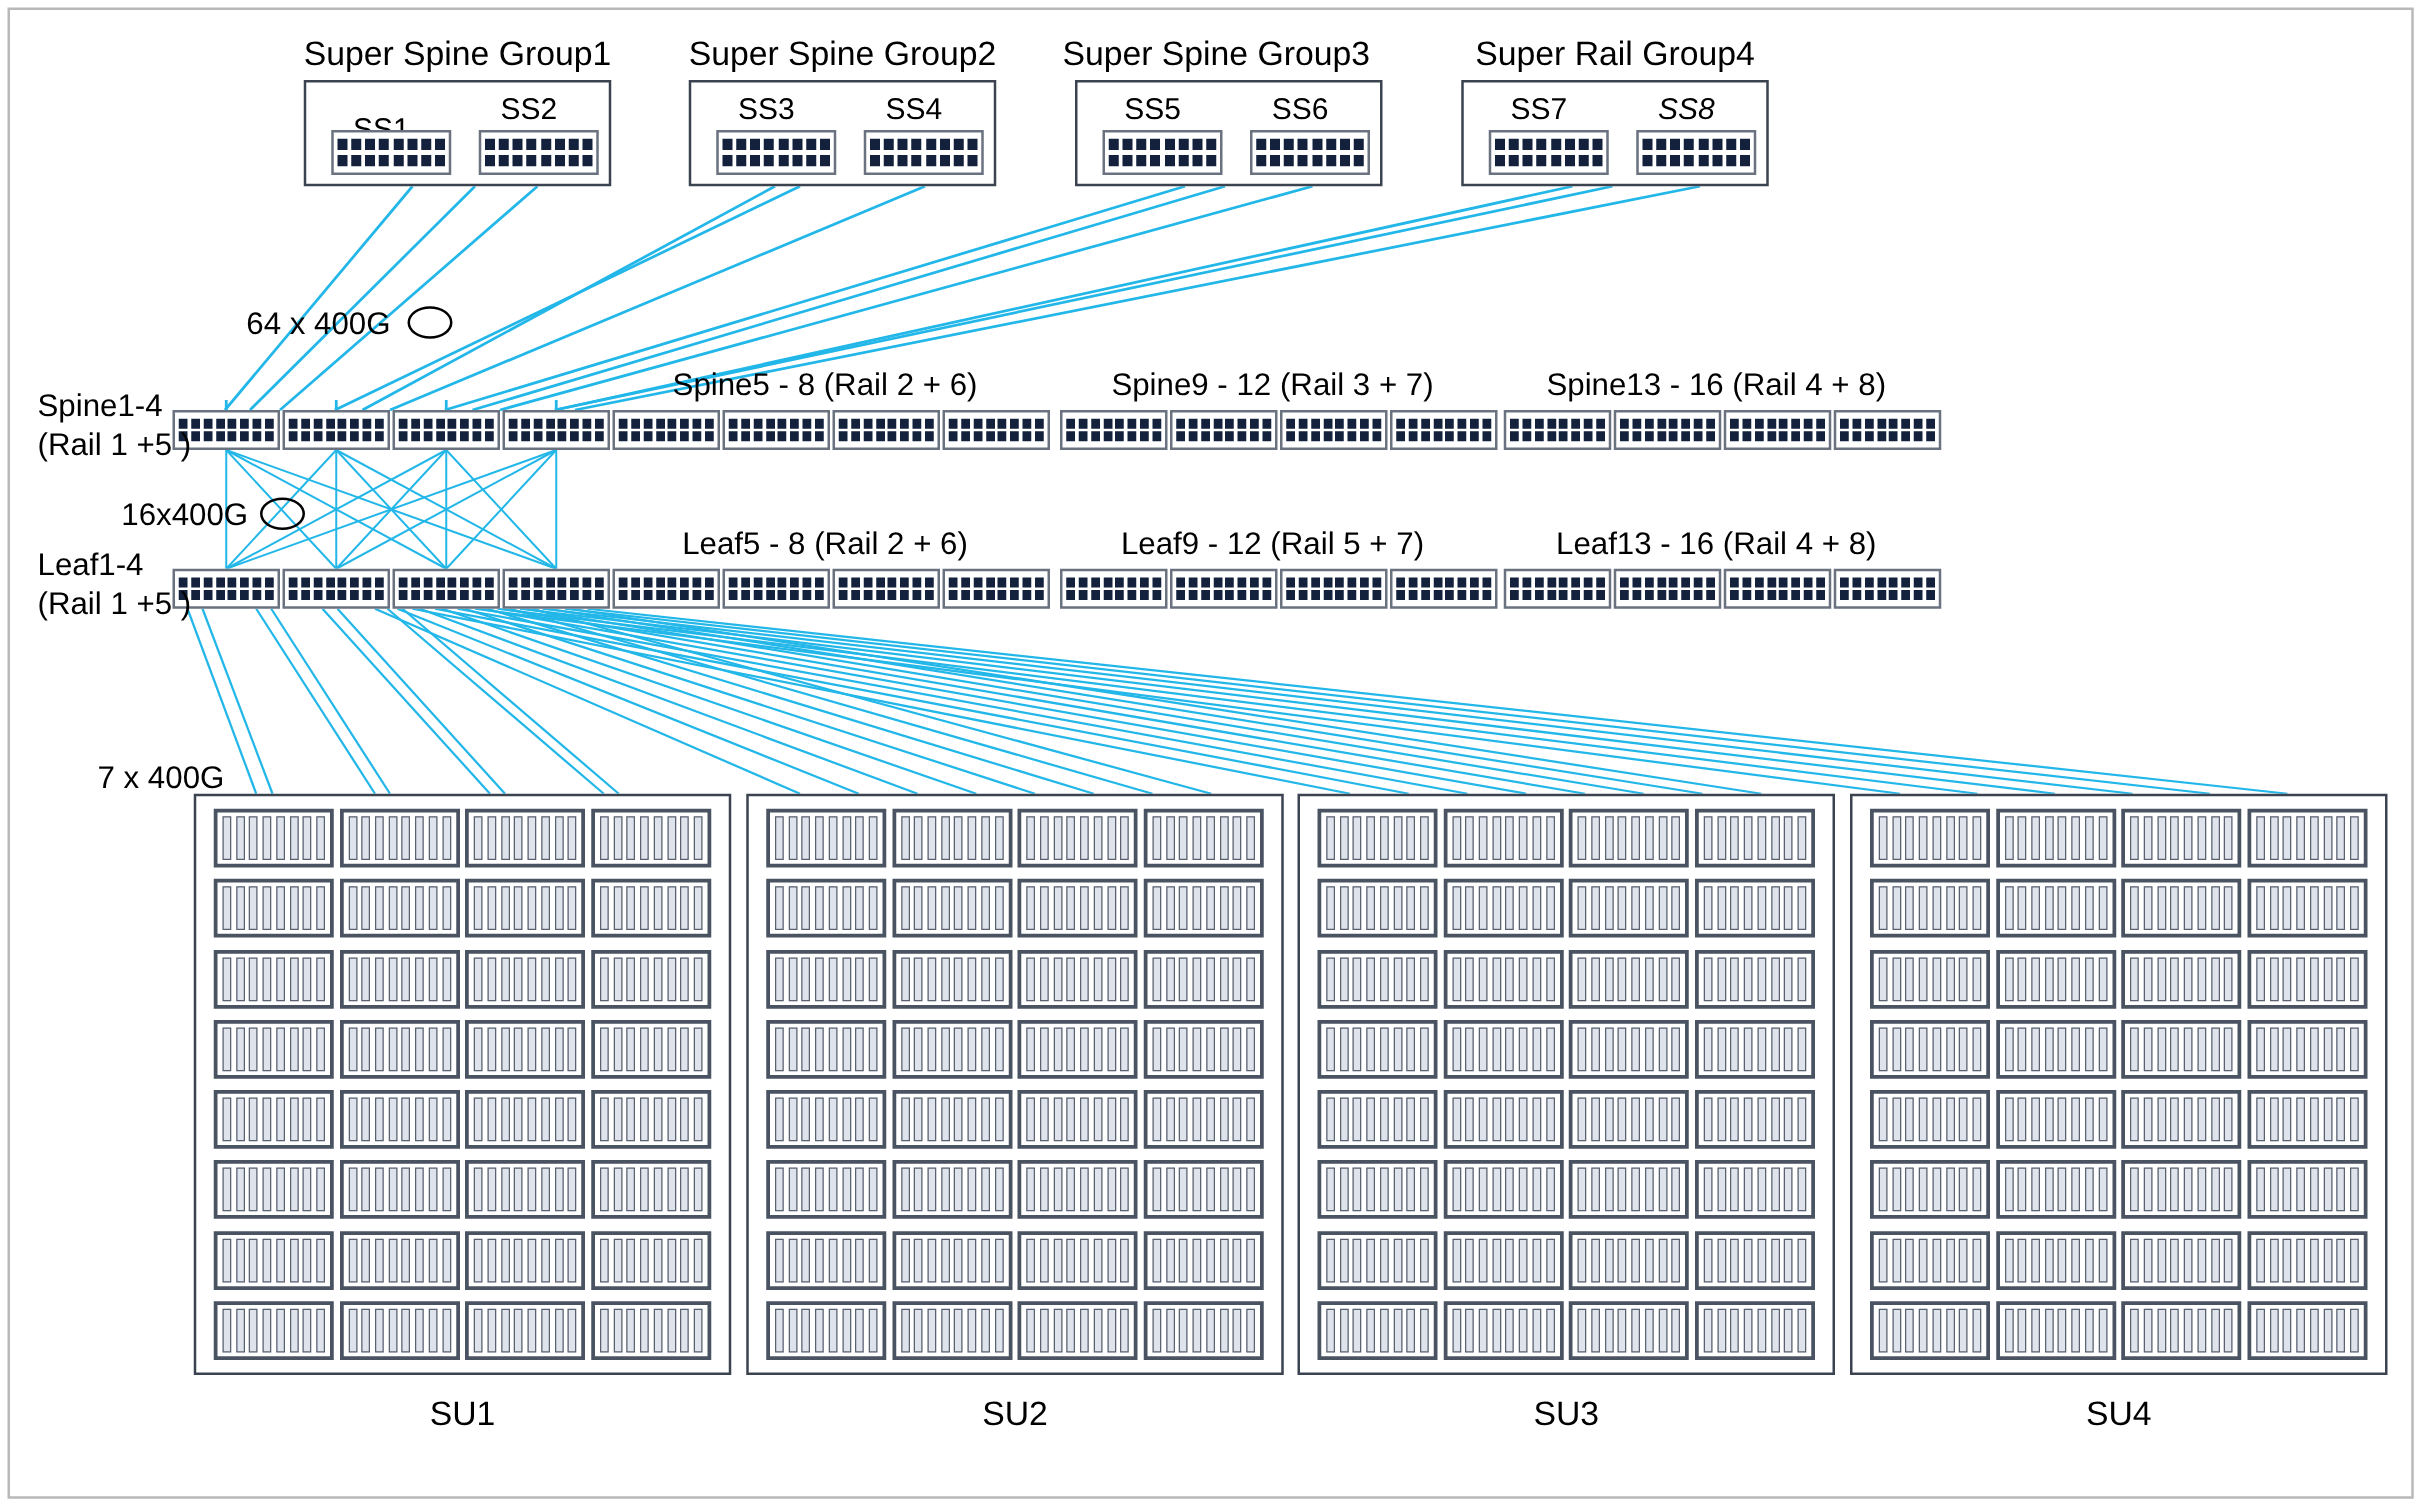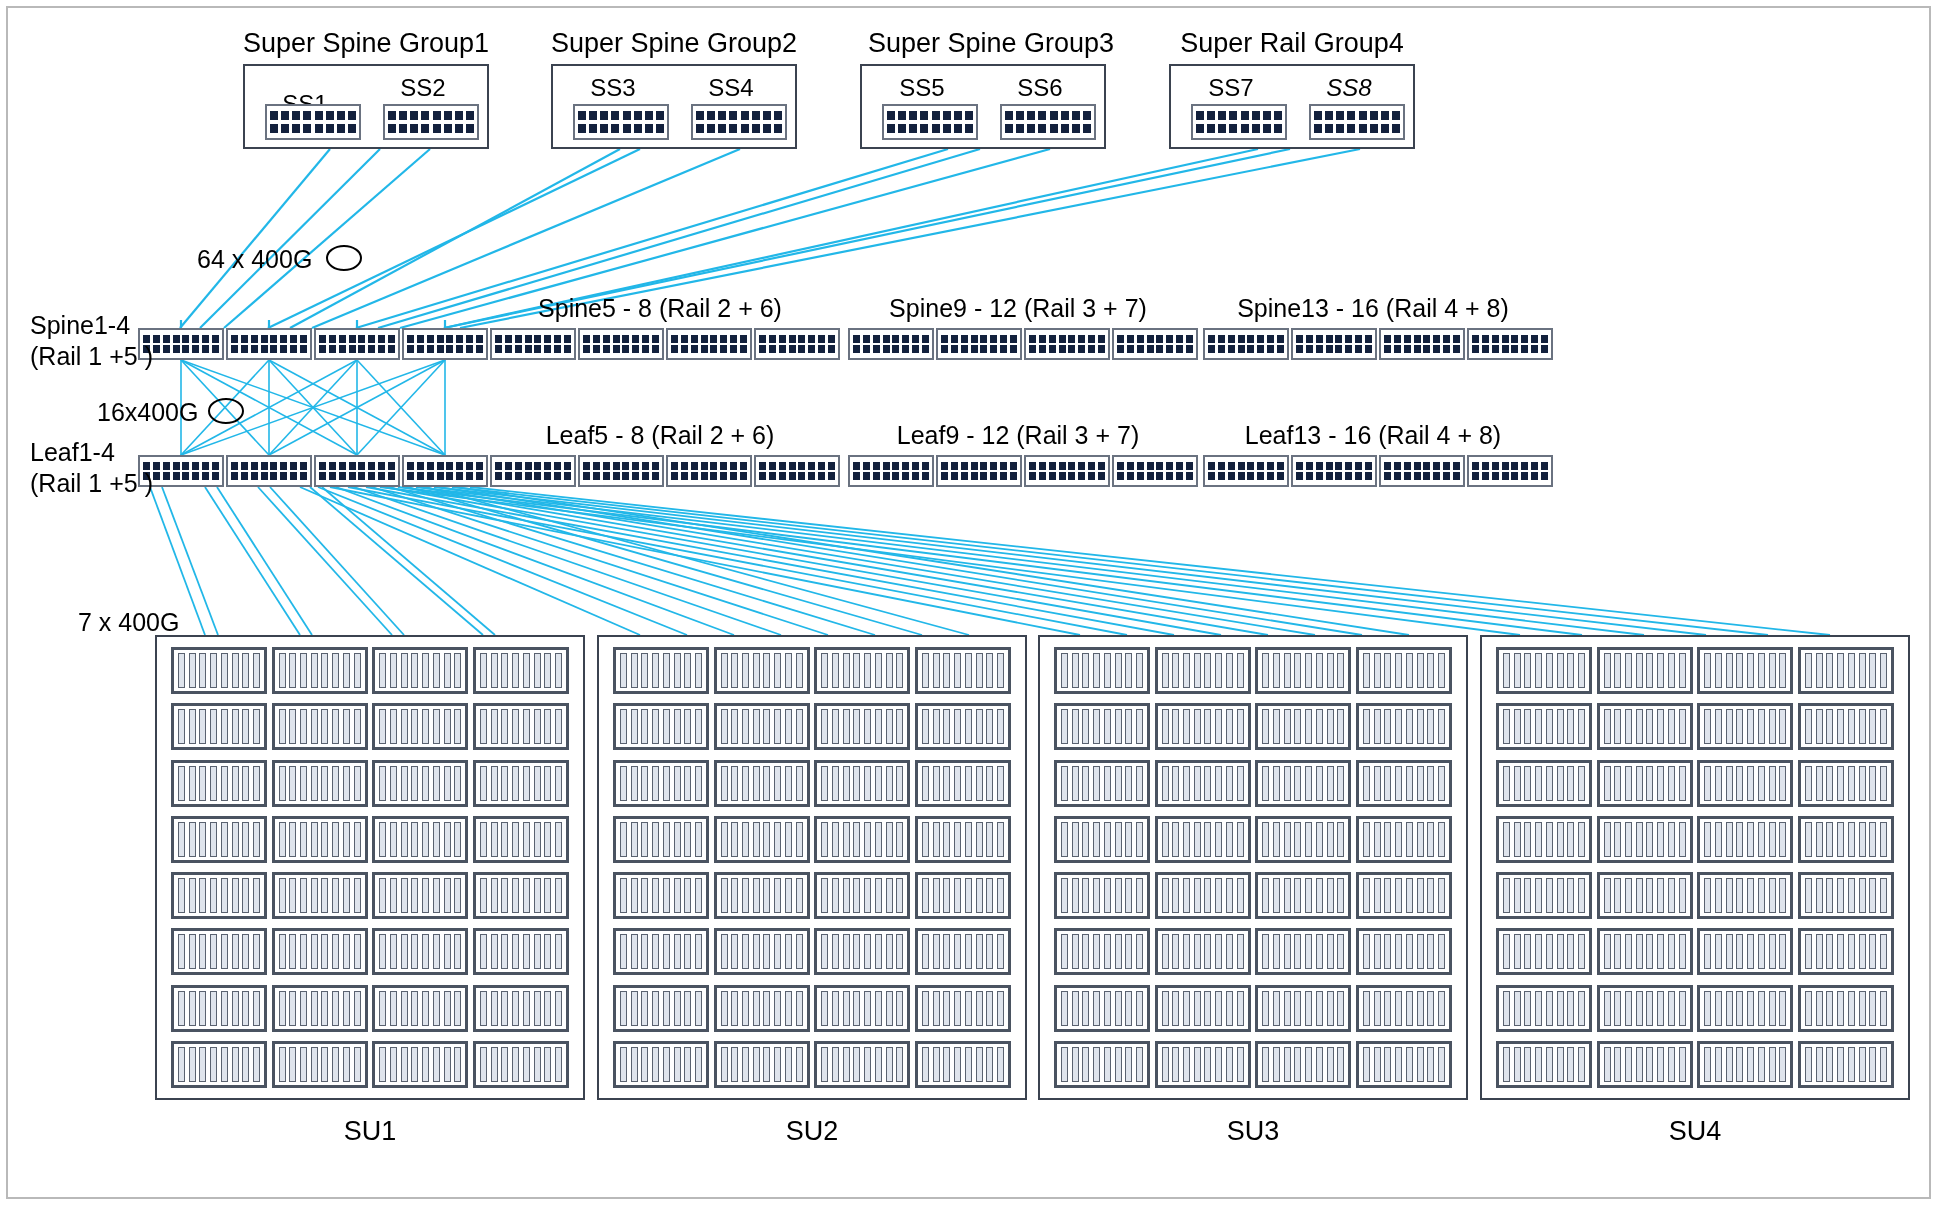--- a/index.html
+++ b/index.html
@@ -300,21 +300,21 @@
           <i></i>
           <i></i>
           <i></i>
           <i></i>
           <i></i>
           <i></i>
           <i></i>
           <i></i>
         </div>
       </div>
-      <div class="ssg-title" style="left: 848px; top: 28px; width: 286px;">Super Spine Group3</div>
+      <div class="ssg-title" style="left: 830px; top: 28px; width: 286px;">Super Spine Group3</div>
       <div class="ssg-box" style="left: 860px; top: 64px; width: 246px; height: 85px;"></div>
       <div class="ss-label" style="left: 872px; top: 74px; width: 100px;">SS5</div>
       <div class="switch sw-big" style="left: 882px; top: 104px;">
         <div class="prow">
           <i></i>
           <i></i>
           <i></i>
           <i></i>
           <i></i>
           <i></i>
@@ -1112,21 +1112,21 @@
           <i></i>
           <i></i>
           <i></i>
         </div>
       </div>
       <div class="row-label" style="left: 30px; top: 437px;">
         <div>Leaf1-4</div>
         <div>(Rail 1 +5 )</div>
       </div>
       <div class="grp-label" style="left: 460px; top: 421px; width: 400px;">Leaf5 - 8 (Rail 2 + 6)</div>
-      <div class="grp-label" style="left: 818px; top: 421px; width: 400px;">Leaf9 - 12 (Rail 3 + 7)</div>
+      <div class="grp-label" style="left: 818px; top: 421px; width: 400px;">Leaf9 - 12 (Rail 5 + 7)</div>
       <div class="grp-label" style="left: 1173px; top: 421px; width: 400px;">Leaf13 - 16 (Rail 4 + 8)</div>
       <div class="annot" style="left: 197px; top: 245px;">64 x 400G</div>
       <div class="annot-ellipse" style="left: 326px; top: 245px; width: 36px; height: 26px;"></div>
       <div class="annot" style="left: 97px; top: 398px;">16x400G</div>
       <div class="annot-ellipse" style="left: 208px; top: 398px; width: 36px; height: 26px;"></div>
       <div class="annot" style="left: 78px; top: 608px;">7 x 400G</div>
       <div class="su-box" style="left: 155px; top: 635px; width: 430px; height: 465px;"></div>
       <div class="su-label" style="left: 155px; top: 1116px; width: 430px;">SU1</div>
       <div class="server" style="left: 171px; top: 647px; width: 96px; height: 47px;">
         <u></u>

